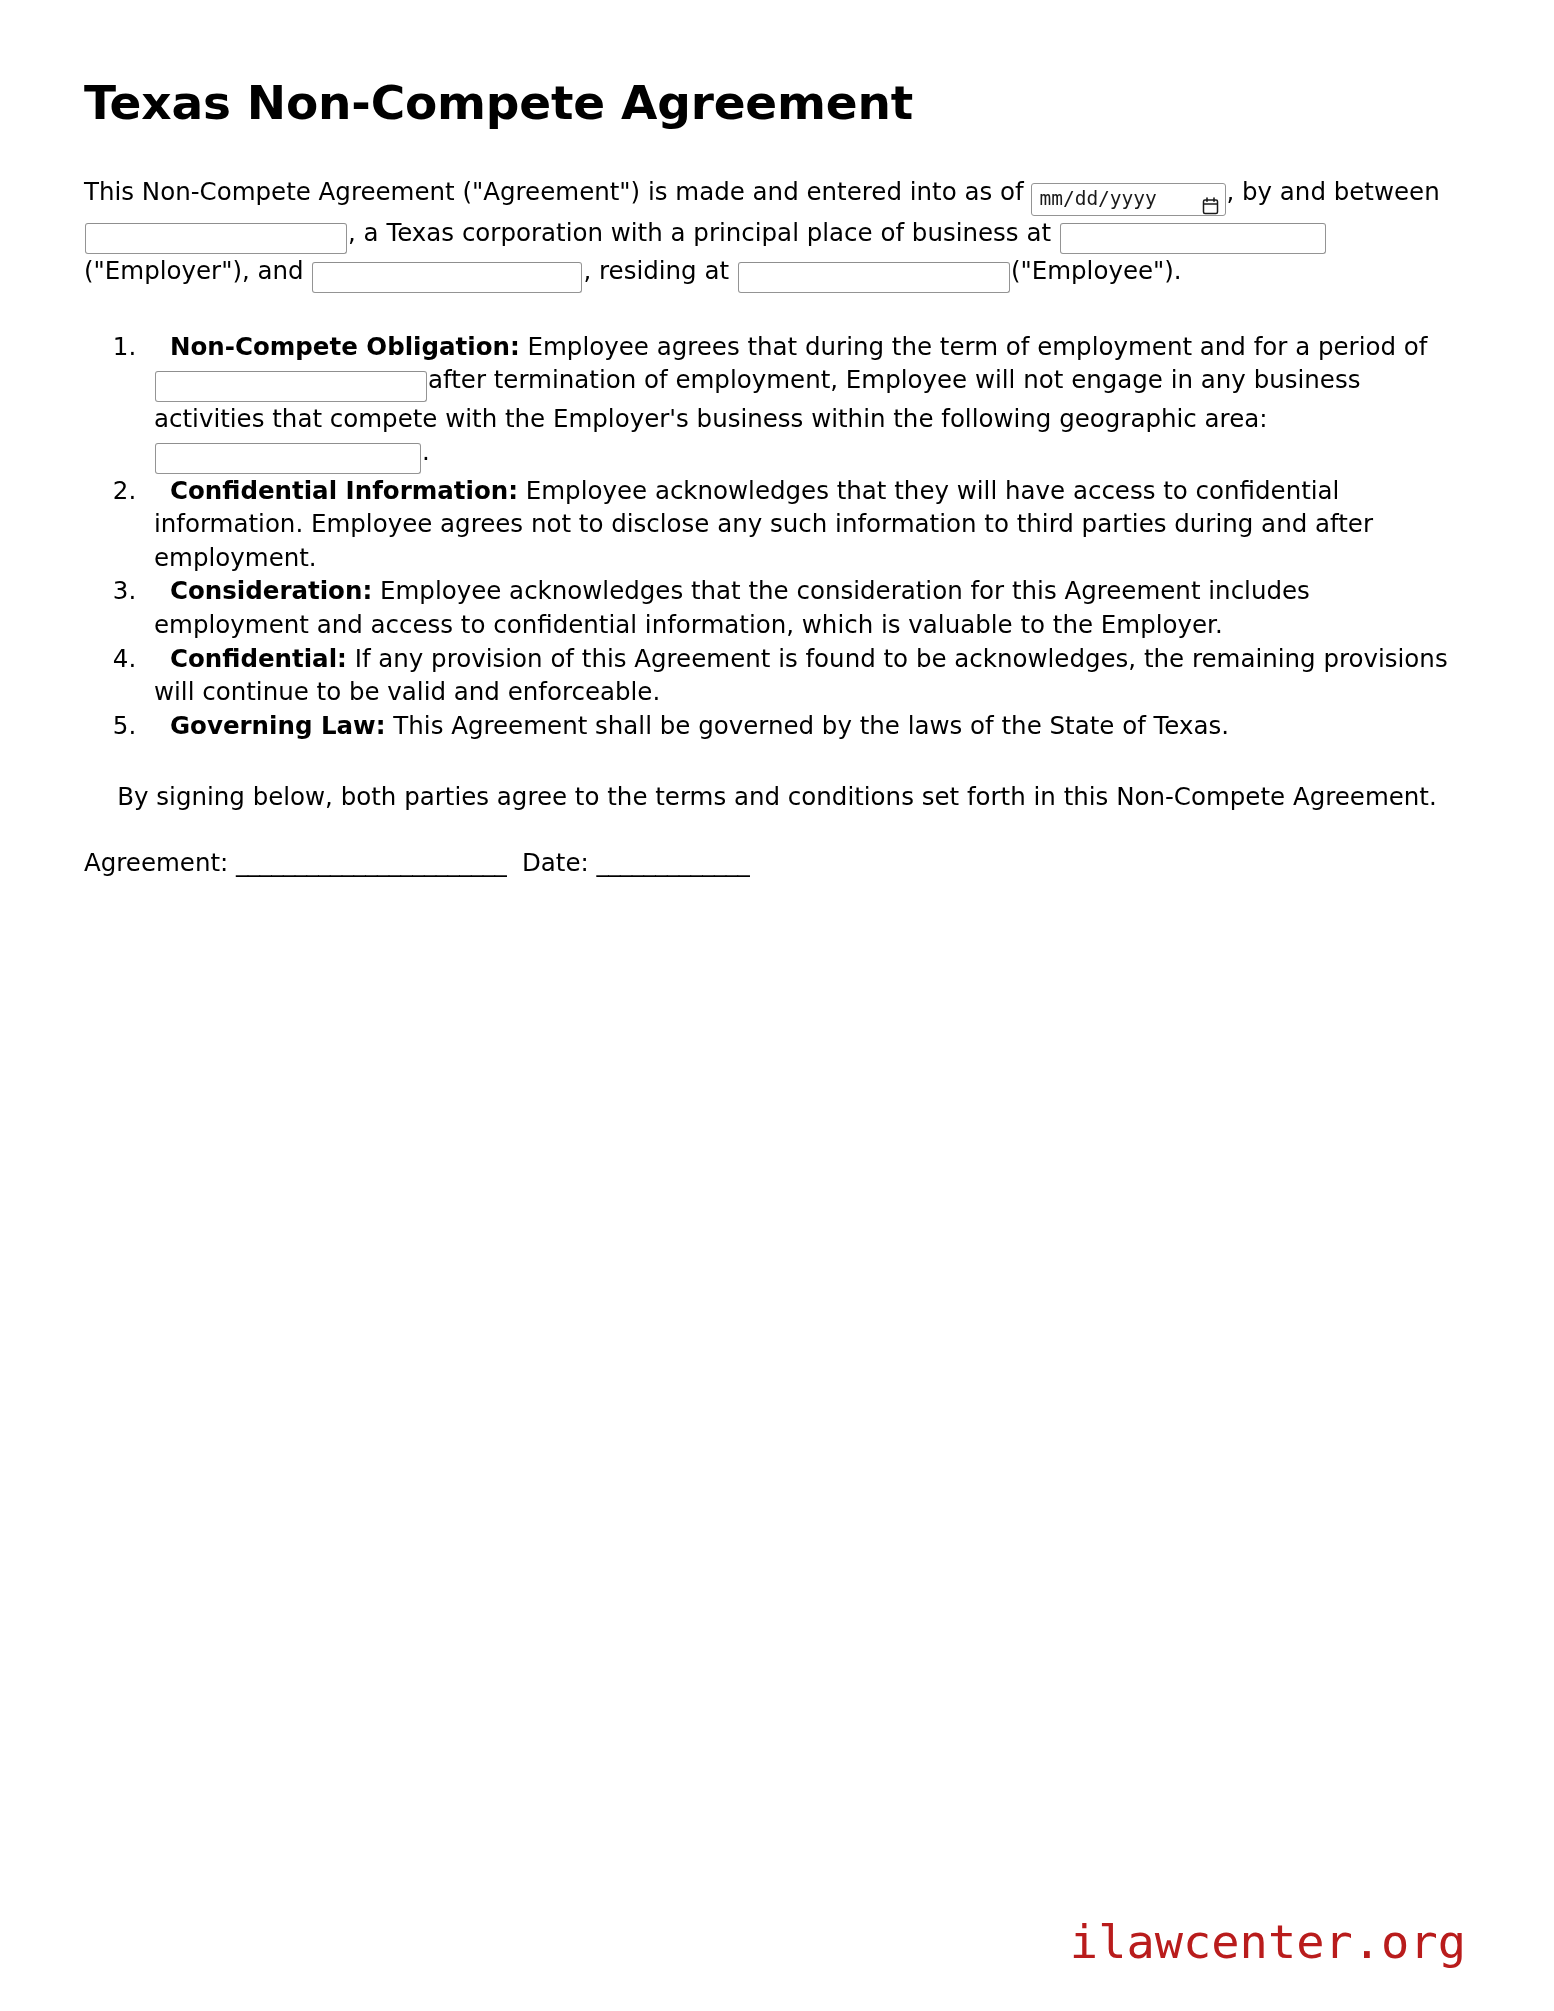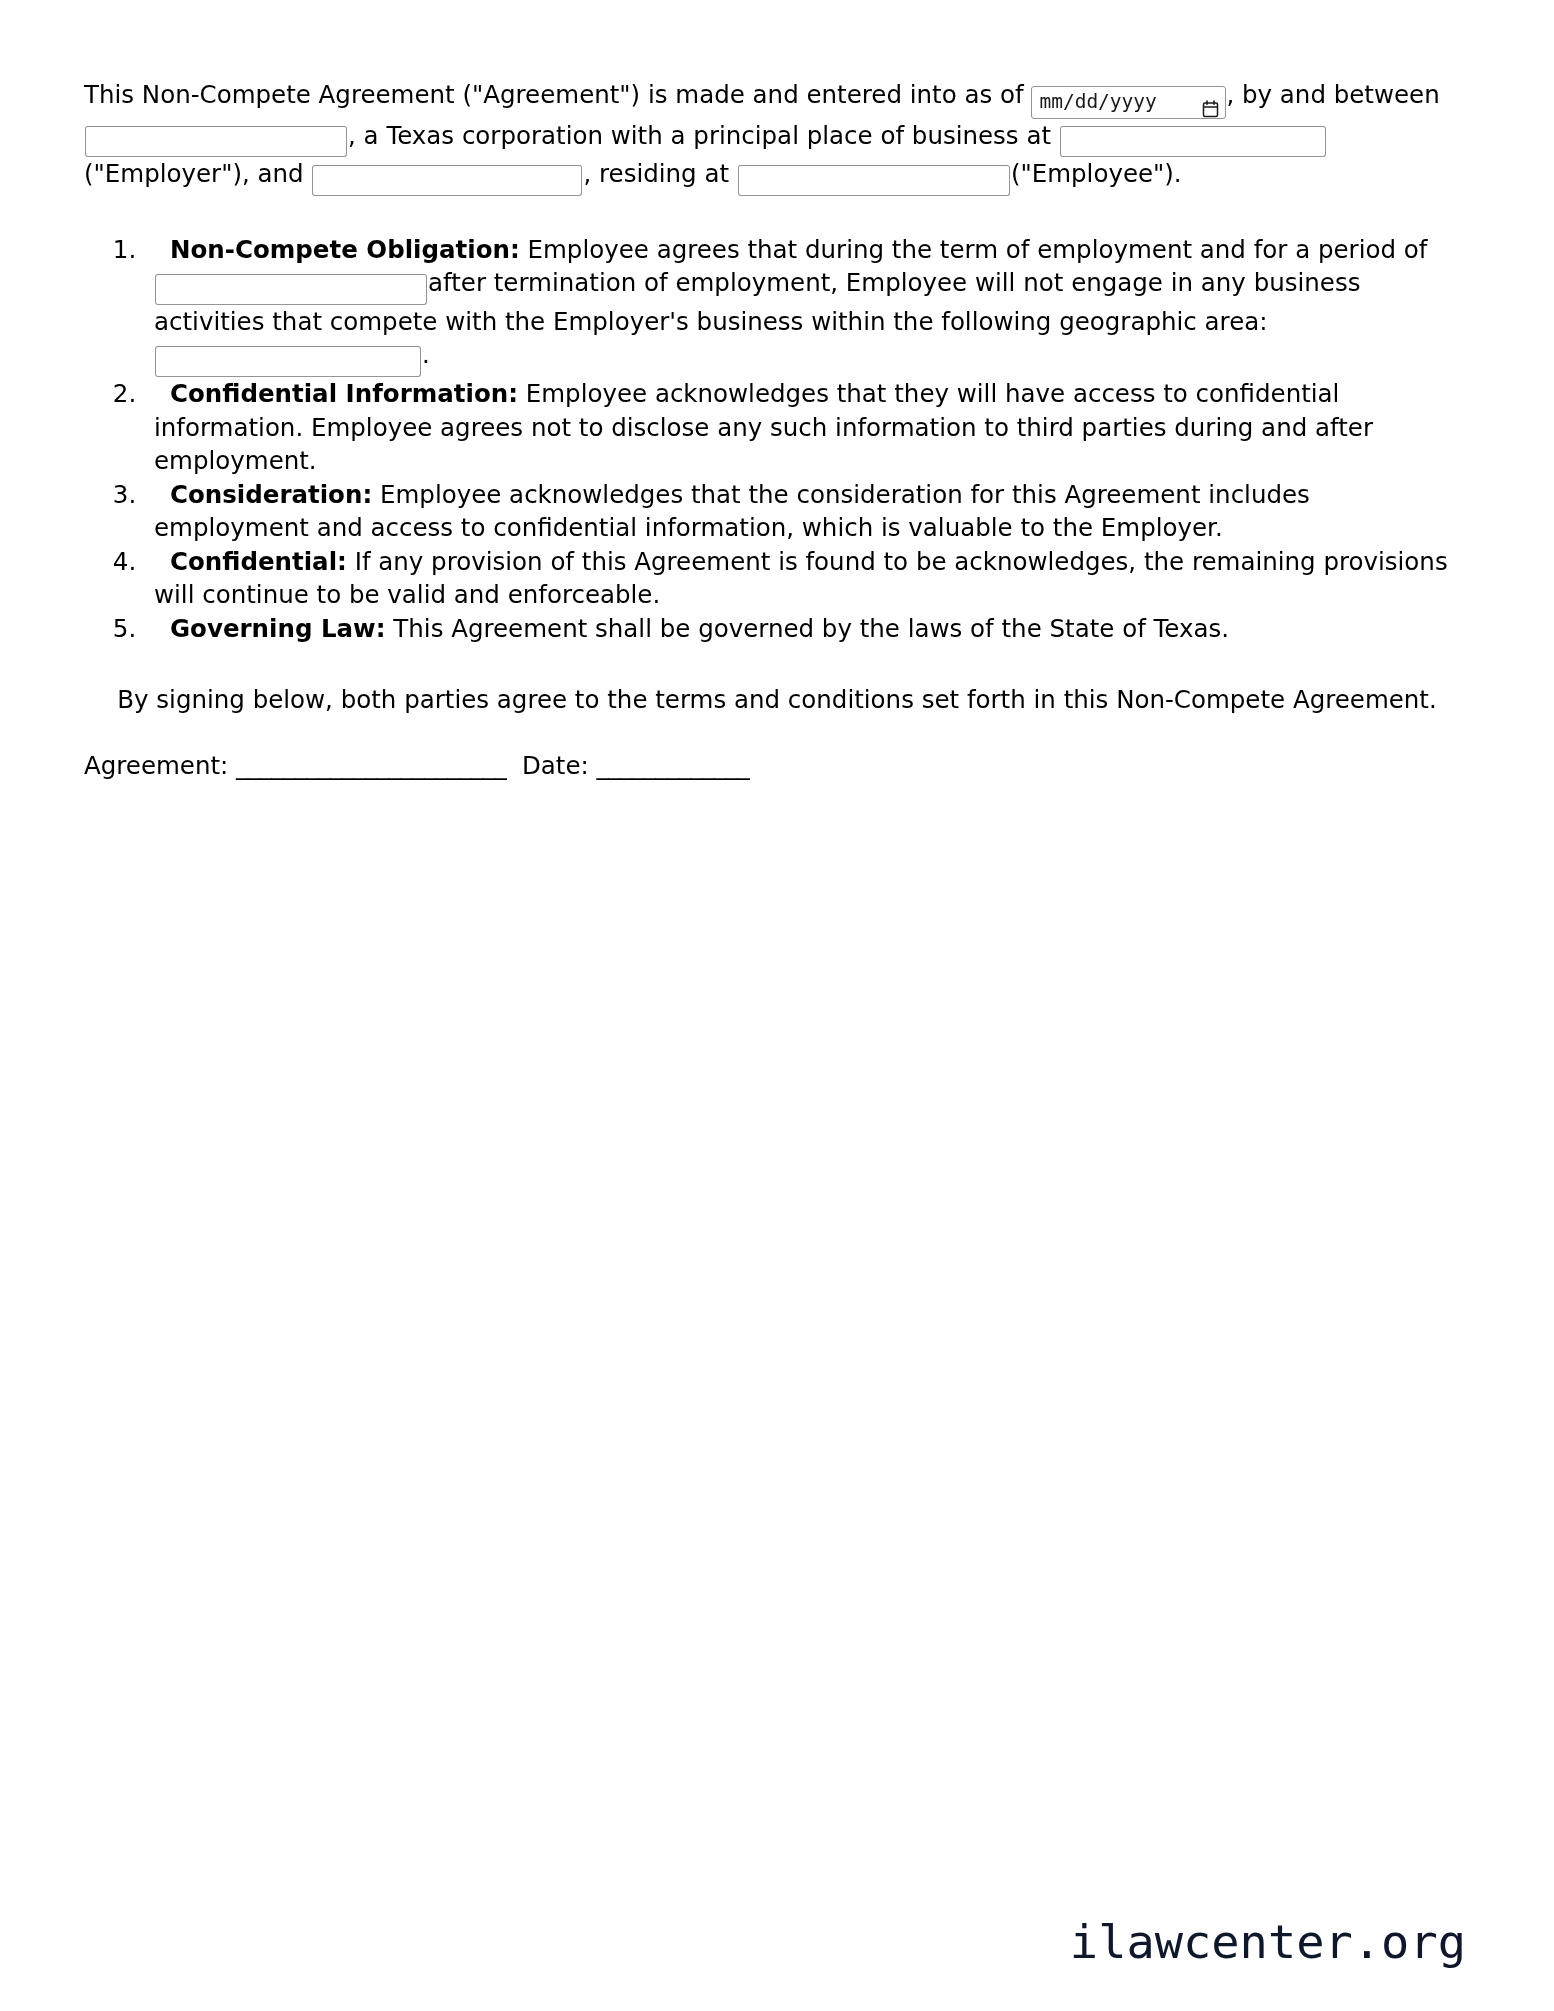--- a/index.html
+++ b/index.html
@@ -124,30 +124,31 @@
     white-space: pre;
   }
   .ul-fill { letter-spacing: -0.5px; }
   
   .footer {
     position: absolute;
     right: 88px;
     bottom: 42px;
     font-family: "DejaVu Sans Mono", "Liberation Mono", monospace;
     font-size: 47px;
-    color: #0f172a;
+    color: #b91c1c;
     letter-spacing: 0px;
     white-space: nowrap;
   }
 </style>
 </head>
 <body>
 
 <div class="page">
 
+  <h1 class="doc-title">Texas Non-Compete Agreement</h1>
 
   <p class="para intro">
     <span>This Non-Compete Agreement ("Agreement") is made and entered into as of</span>
     <span class="datefield">
       <span class="dtext">mm/dd/yyyy</span>
       <span class="cal-icon">
         <svg width="17" height="18" viewBox="0 0 17 18" xmlns="http://www.w3.org/2000/svg">
           <rect x="1.5" y="3" width="14" height="13.5" rx="1.5" ry="1.5" fill="none" stroke="#1a1a1a" stroke-width="1.5"></rect>
           <line x1="1.5" y1="7" x2="15.5" y2="7" stroke="#1a1a1a" stroke-width="1.5"></line>
           <line x1="5" y1="1" x2="5" y2="4.2" stroke="#1a1a1a" stroke-width="1.6" stroke-linecap="round"></line>

